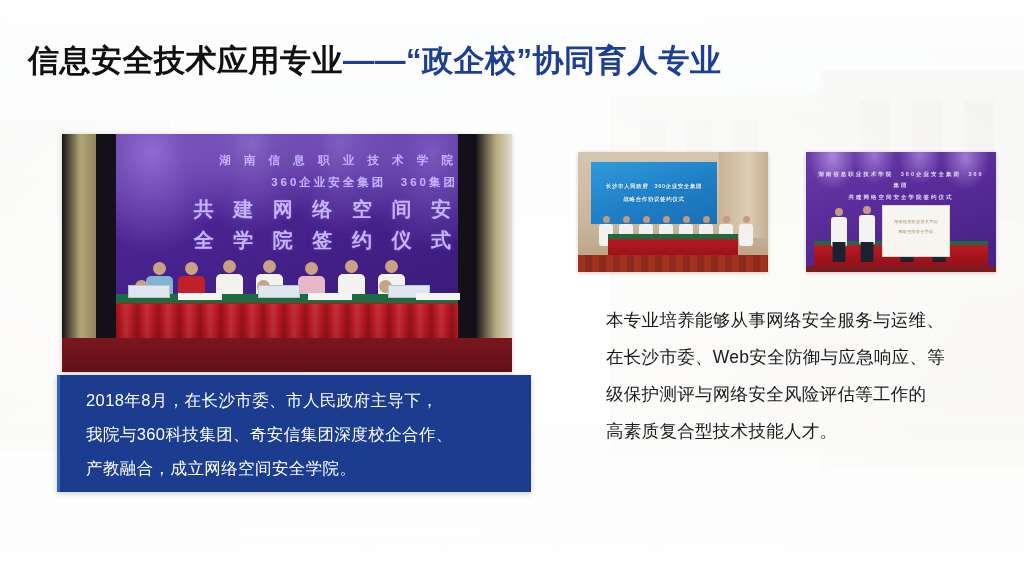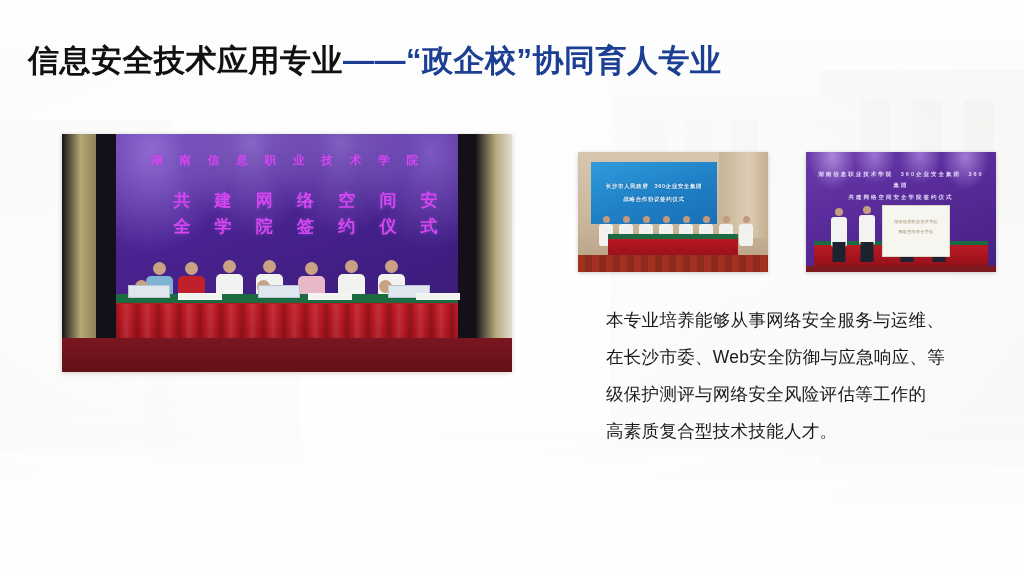--- a/index.html
+++ b/index.html
@@ -65,27 +65,26 @@
       linear-gradient(160deg,#5a2f9e 0%,#4a2391 35%,#3d1d7e 70%,#34186c 100%);
   }
   .pm-side-l{position:absolute;left:0;top:0;width:34px;height:100%;
     background:linear-gradient(90deg,#171417 0%,#b4a776 55%,#8e8259 100%);}
   .pm-side-r{position:absolute;right:0;top:0;width:36px;height:100%;
     background:linear-gradient(270deg,#e2ddd0 0%,#b6aa7d 45%,#1a1618 100%);}
   .pm-dark-l{position:absolute;left:34px;top:0;width:20px;height:100%;background:#141019;}
   .pm-dark-r{position:absolute;right:36px;top:0;width:18px;height:100%;background:#141019;}
   .pm-btext{
     position:absolute;left:54px;right:54px;top:18px;
-    text-align:center;color:#d946ef;line-height:1.55;
+    text-align:right;color:#c4b5fd;line-height:1.55;
     text-shadow:0 0 4px rgba(120,70,200,.7);
-    font-family:Liberation Mono, monospace;
   }
   .pm-b1{font-size:11.5px;letter-spacing:5px;font-weight:600;}
   .pm-b2{font-size:11.5px;letter-spacing:3px;font-weight:600;margin-top:4px;}
-  .pm-b3{font-size:17px;letter-spacing:7px;font-weight:700;margin-top:19px;padding-left:44px;}
+  .pm-b3{font-size:20px;letter-spacing:7px;font-weight:700;margin-top:2px;padding-left:44px;}
   .pm-people{position:absolute;left:54px;right:54px;top:94px;height:96px;}
   .pm-p{position:absolute;bottom:0;}
   .pm-head{width:13px;height:13px;border-radius:50%;background:#caa185;margin:0 auto 1px;}
   .pm-body{width:27px;height:46px;border-radius:5px 5px 2px 2px;}
   .pm-body.w{background:#f2f2f0;}
   .pm-body.r{background:#c0202a;}
   .pm-body.b{background:#7fb3d6;}
   .pm-body.dk{background:#2d3340;}
   .pm-body.pk{background:#e8b8c8;}
   .pm-table{
@@ -217,20 +216,21 @@
   </div>
 
   <div class="photo-main">
     <div class="pm-wall"></div>
     <div class="pm-side-l"></div>
     <div class="pm-side-r"></div>
     <div class="pm-dark-l"></div>
     <div class="pm-dark-r"></div>
     <div class="pm-btext">
       <div class="pm-b1">湖 南 信 息 职 业 技 术 学 院</div>
+      <div class="pm-b2">360企业安全集团　360集团</div>
       <div class="pm-b3">共 建 网 络 空 间 安 全 学 院 签 约 仪 式</div>
     </div>
     <div class="pm-people">
       <div class="pm-p" style="left:30px;height:62px;">
           <div class="pm-head"></div>
           <div class="pm-body b"></div>
         </div>
       <div class="pm-p" style="left:62px;height:62px;">
           <div class="pm-head"></div>
           <div class="pm-body r"></div>
@@ -359,20 +359,25 @@
     </div>
     <div class="p3-plaque">
       <div class="p3-ptxt">
         <div>湖南信息职业技术学院</div>
         <div>网络空间安全学院</div>
       </div>
     </div>
     <div class="p3-floor"></div>
   </div>
 
+  <div class="caption-box">
+    <div class="cl">2018年8月，在长沙市委、市人民政府主导下，</div>
+    <div class="cl">我院与360科技集团、奇安信集团深度校企合作、</div>
+    <div class="cl">产教融合，成立网络空间安全学院。</div>
+  </div>
 
   <div class="right-para">
     <div class="rl">本专业培养能够从事网络安全服务与运维、</div>
     <div class="rl">在长沙市委、Web安全防御与应急响应、等</div>
     <div class="rl">级保护测评与网络安全风险评估等工作的</div>
     <div class="rl">高素质复合型技术技能人才。</div>
   </div>
 
   <div class="footer">
     <div class="line"></div>

